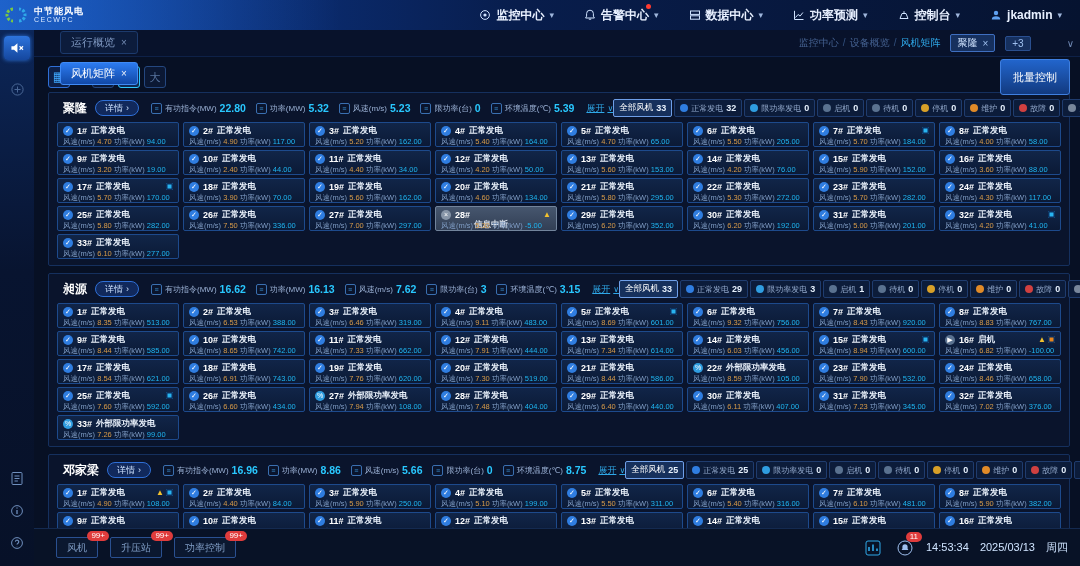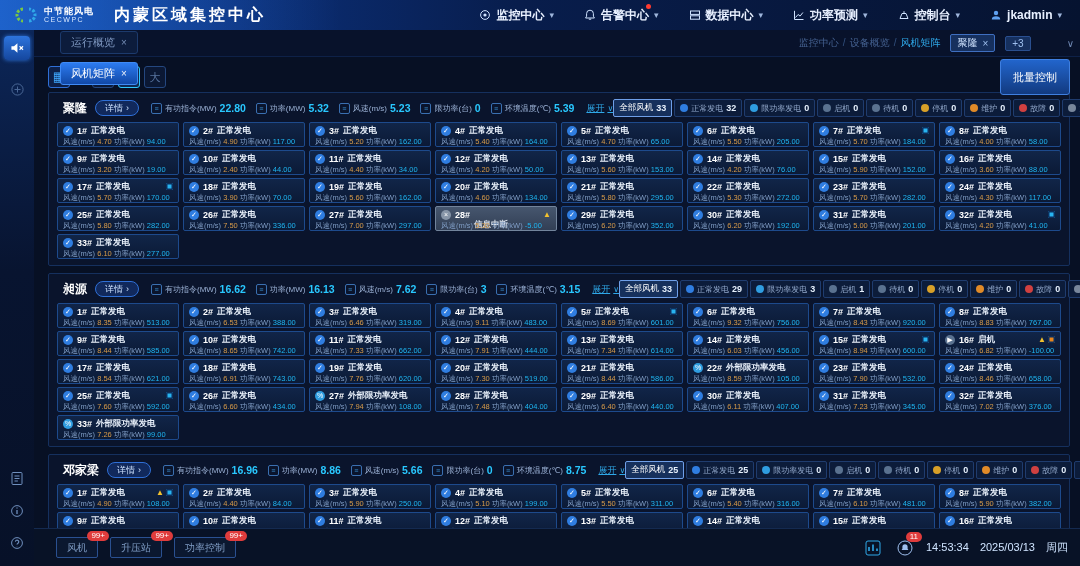--- a/index.html
+++ b/index.html
@@ -6,21 +6,21 @@
   html,body{background:#03060f;}
   body{font-family:"Liberation Sans","DejaVu Sans",sans-serif;}
   .app{position:relative;width:1080px;height:566px;overflow:hidden;background:#071024;}
 
   
   .topbar{position:absolute;top:0;left:0;right:0;height:30px;
     background:linear-gradient(90deg,#0f47a8 0%,#0b2f78 22%,#081d4c 48%,#061330 100%);
     display:flex;align-items:center;z-index:5;}
   .topbar::before{content:"";position:absolute;left:0;top:0;width:340px;height:30px;
     background:linear-gradient(90deg,rgba(42,120,232,.55),rgba(42,120,232,0));}
-  .brand{display:flex;align-items:center;gap:6px;padding-left:14px;position:relative;}
+  .brand{display:flex;align-items:center;gap:6px;padding-left:4px;position:relative;}
   .logo-mark svg{display:block;}
   .logo-text{line-height:1;color:#fff;}
   .logo-cn{font-size:9px;font-weight:bold;letter-spacing:1px;}
   .logo-en{font-size:7px;color:#d8e8ff;letter-spacing:1.5px;}
   .app-title{margin-left:14px;font-size:16px;font-weight:bold;color:#fff;letter-spacing:3px;position:relative;}
   .menus{margin-left:auto;display:flex;align-items:center;gap:30px;padding-right:18px;position:relative;}
   .menu-item{display:flex;align-items:center;gap:5px;color:#e8f0ff;font-size:12px;font-weight:bold;cursor:pointer;position:relative;}
   .menu-item svg{display:block;}
   .menu-caret{color:#9fb6dc;font-size:9px;}
   .alarm-dot{position:absolute;top:-3px;right:8px;width:5px;height:5px;border-radius:50%;background:#ff3b30;}
@@ -140,21 +140,20 @@
       <span class="logo-mark">
         <svg width="24" height="18" viewBox="0 0 24 18">
           <path d="M9 3a6 6 0 1 0 0 12" stroke="#7ac943" stroke-width="3" fill="none" stroke-dasharray="2.5 1.6"></path>
           <path d="M15 15a6 6 0 1 0 0-12" stroke="#2fa8e8" stroke-width="3" fill="none" stroke-dasharray="2.5 1.6"></path>
         </svg>
       </span>
       <span class="logo-text">
         <div class="logo-cn">中节能风电</div>
         <div class="logo-en">CECWPC</div>
       </span>
-      <span class="app-title">内蒙区域集控中心</span>
     </div>
     <nav class="menus">
       <div class="menu-item">
         <svg width="12" height="12" viewBox="0 0 12 12">
             <circle cx="6" cy="6" r="4.4" fill="none" stroke="#cfe3ff"></circle>
             <circle cx="6" cy="6" r="1.6" fill="#cfe3ff"></circle>
           </svg>
         <span>监控中心</span>
           <span class="menu-caret">▾</span>
       </div>

